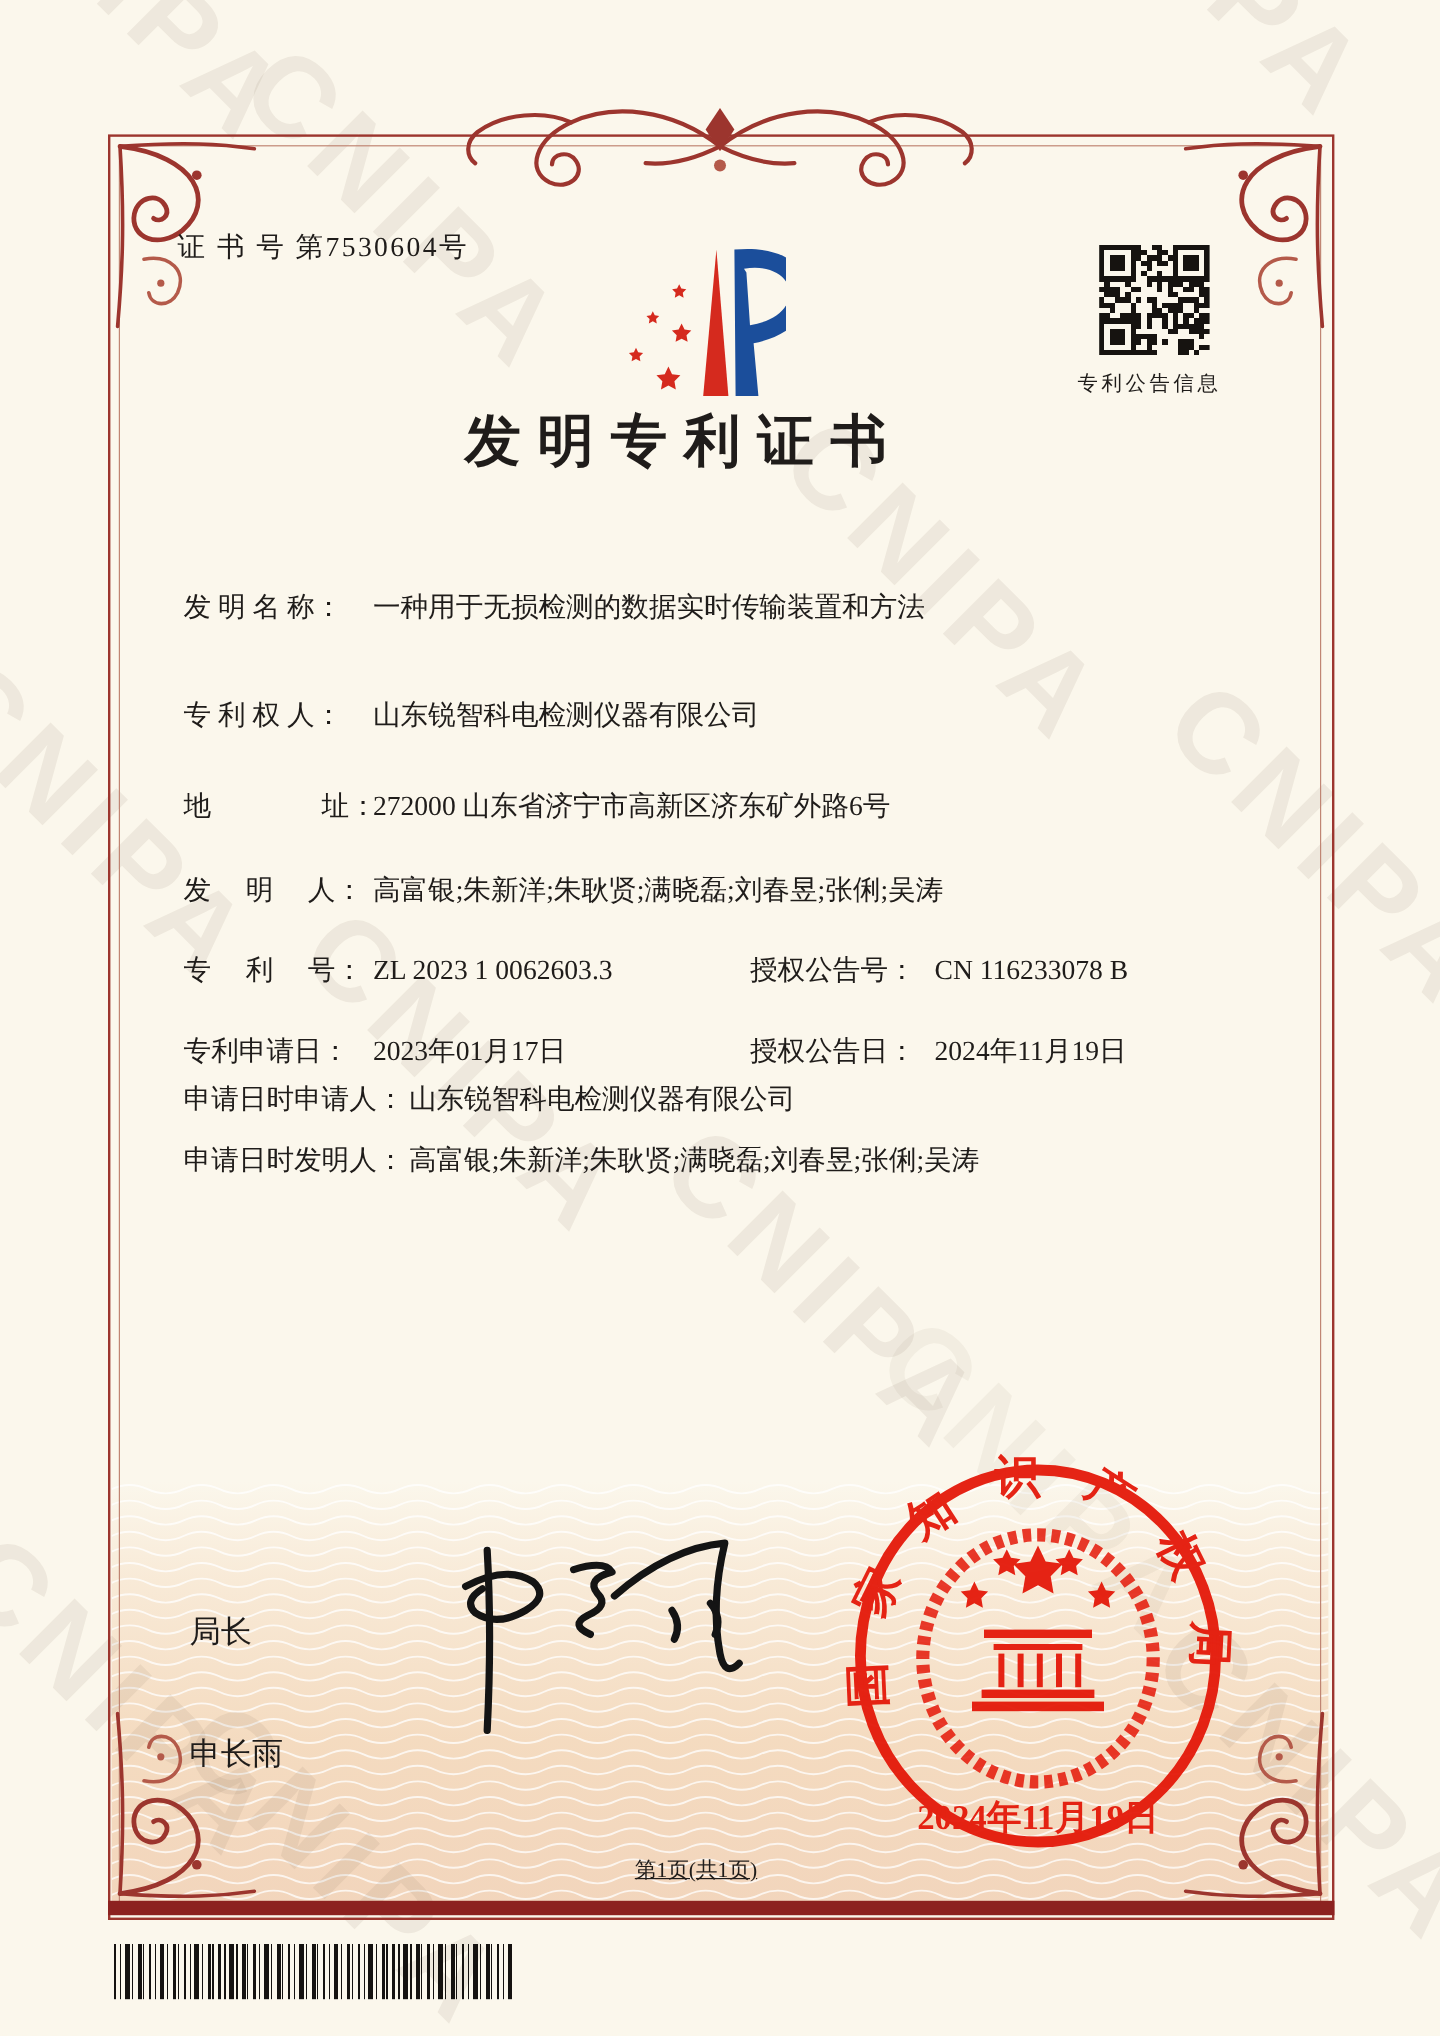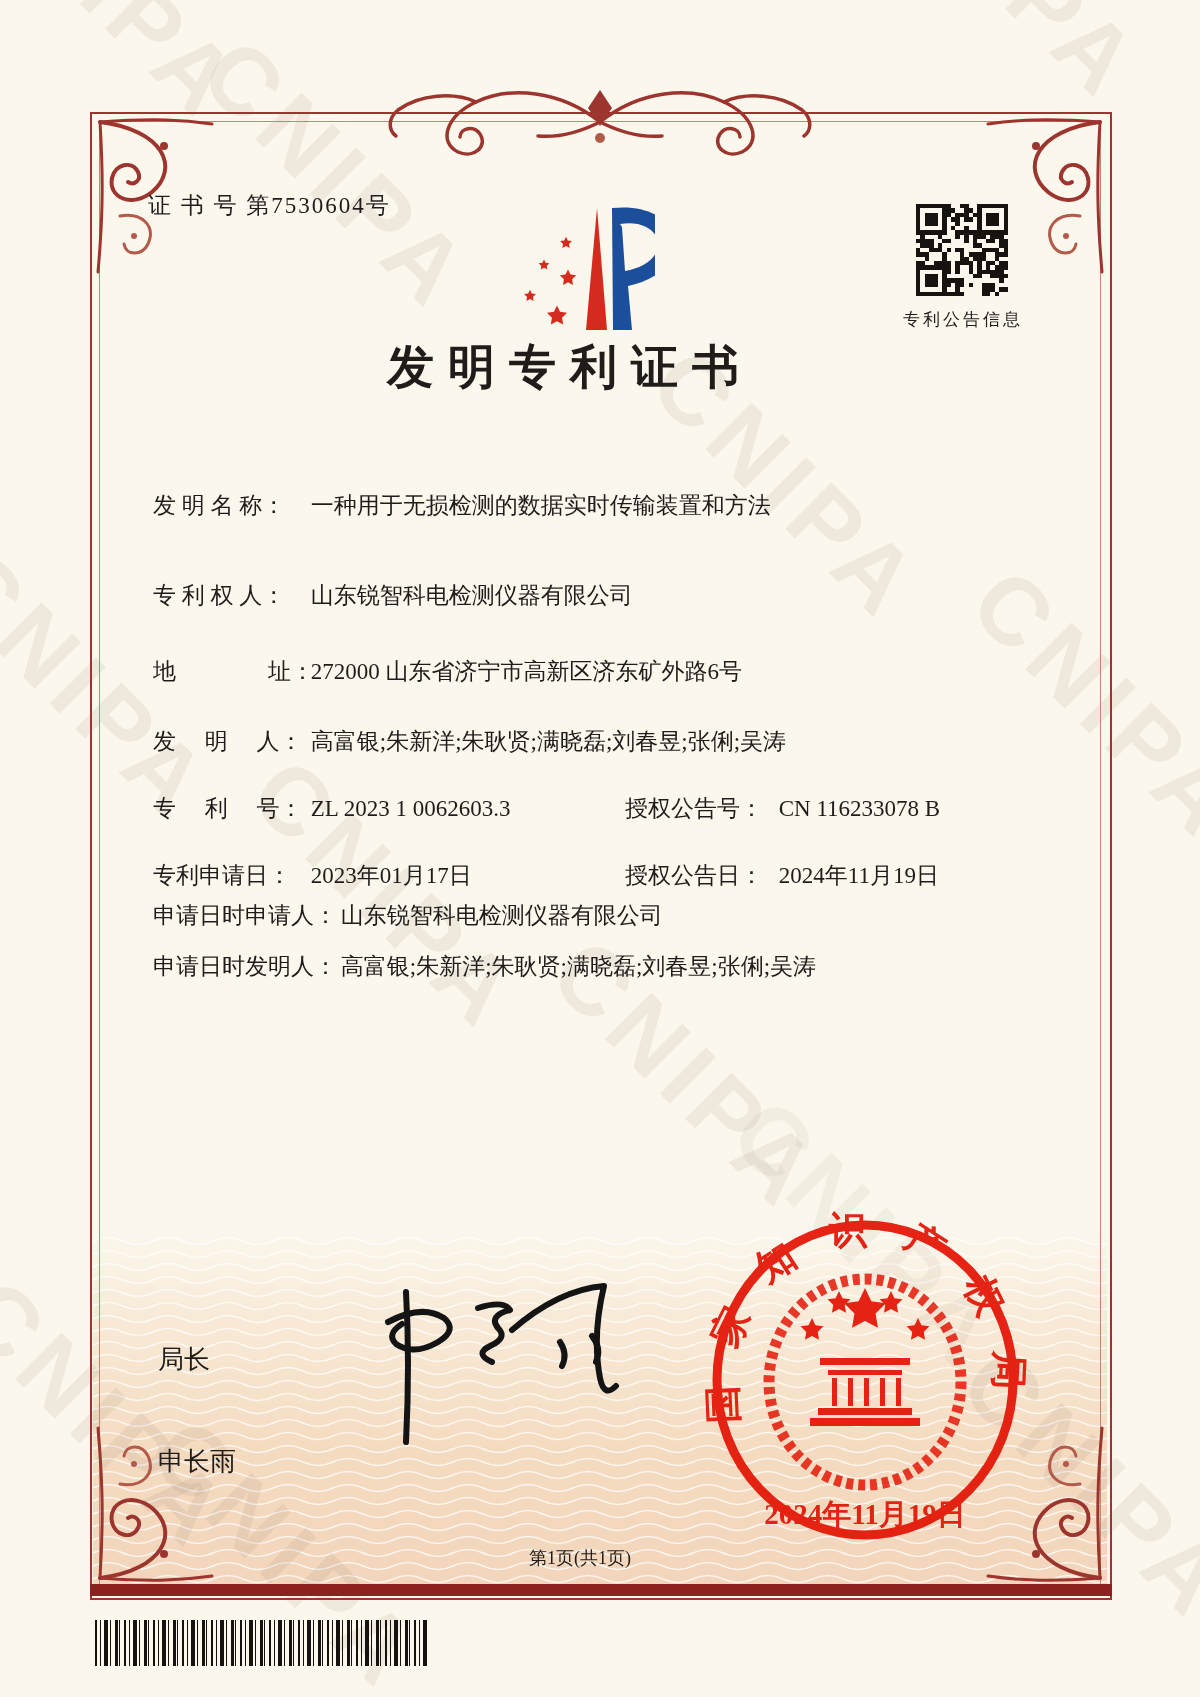--- a/index.html
+++ b/index.html
@@ -15,21 +15,21 @@
   .frame-band{position:absolute;left:90px;top:1584px;width:1022px;height:12px;background:#8c2220;z-index:2;}
   .corner{position:absolute;z-index:3;}
   
   .waves{position:absolute;left:93px;top:1235px;width:1014px;height:360px;z-index:0;
          background:linear-gradient(180deg,rgba(246,228,208,0) 0%,rgba(246,224,199,.55) 22%,rgba(243,214,184,.85) 60%,#f2d5bc 100%);}
   .waves svg{display:block;width:100%;height:100%;}
   
   .certno{position:absolute;left:148px;top:190px;font-size:23px;letter-spacing:2px;z-index:3;}
   .logo{position:absolute;left:460px;top:170px;z-index:3;}
   .qr{position:absolute;left:916px;top:204px;width:92px;height:92px;z-index:3;}
-  .qr-caption{position:absolute;left:898px;top:308px;width:130px;text-align:center;font-size:17px;letter-spacing:3px;z-index:3;}
+  .qr-caption{position:absolute;left:898px;top:308px;width:130px;font-size:17px;letter-spacing:3px;z-index:3;}
   .title{position:absolute;left:100px;top:336px;width:1000px;padding-right:60px;box-sizing:border-box;
          text-align:center;font-size:47px;font-weight:700;letter-spacing:14px;z-index:3;}
   
   .row{position:absolute;left:153px;width:940px;font-size:23px;z-index:3;white-space:nowrap;}
   .lbl{display:inline-block;width:152px;}
   .lbl.wide{width:182px;}
   .rgroup{position:absolute;left:472px;top:0;}
   .rgroup .lbl{width:148px;}
   
   .body-line{position:absolute;left:112px;width:976px;font-size:21.5px;z-index:3;}
@@ -38,21 +38,21 @@
   
   .sig-title{position:absolute;left:158px;top:1342px;font-size:26px;z-index:3;
              font-family:Liberation Serif, serif;}
   .sig-name{position:absolute;left:158px;top:1444px;font-size:26px;z-index:3;
             font-family:"Liberation Sans","DejaVu Sans",sans-serif;}
   .sig-script{position:absolute;left:330px;top:1264px;z-index:3;}
   
   .seal{position:absolute;left:690px;top:1200px;z-index:4;opacity:.94;}
   .seal text{font-family:"Liberation Serif","DejaVu Serif",serif;font-weight:700;}
   
-  .footer{position:absolute;left:460px;top:1546px;width:240px;text-align:center;font-size:18px;z-index:3;}
+  .footer{position:absolute;left:460px;top:1546px;width:240px;text-align:center;font-size:18px;z-index:3;text-decoration:underline;}
   .barcode{position:absolute;left:95px;top:1620px;width:332px;height:46px;z-index:3;
     background:repeating-linear-gradient(90deg,#151210 0 2px,transparent 2px 5px,#151210 5px 6px,
       transparent 6px 9px,#151210 9px 13px,transparent 13px 15px,#151210 15px 16px,
       transparent 16px 20px,#151210 20px 23px,transparent 23px 24px,#151210 24px 25px,transparent 25px 29px);}
 </style>
 </head>
 <body>
 
 <div class="page">
 

